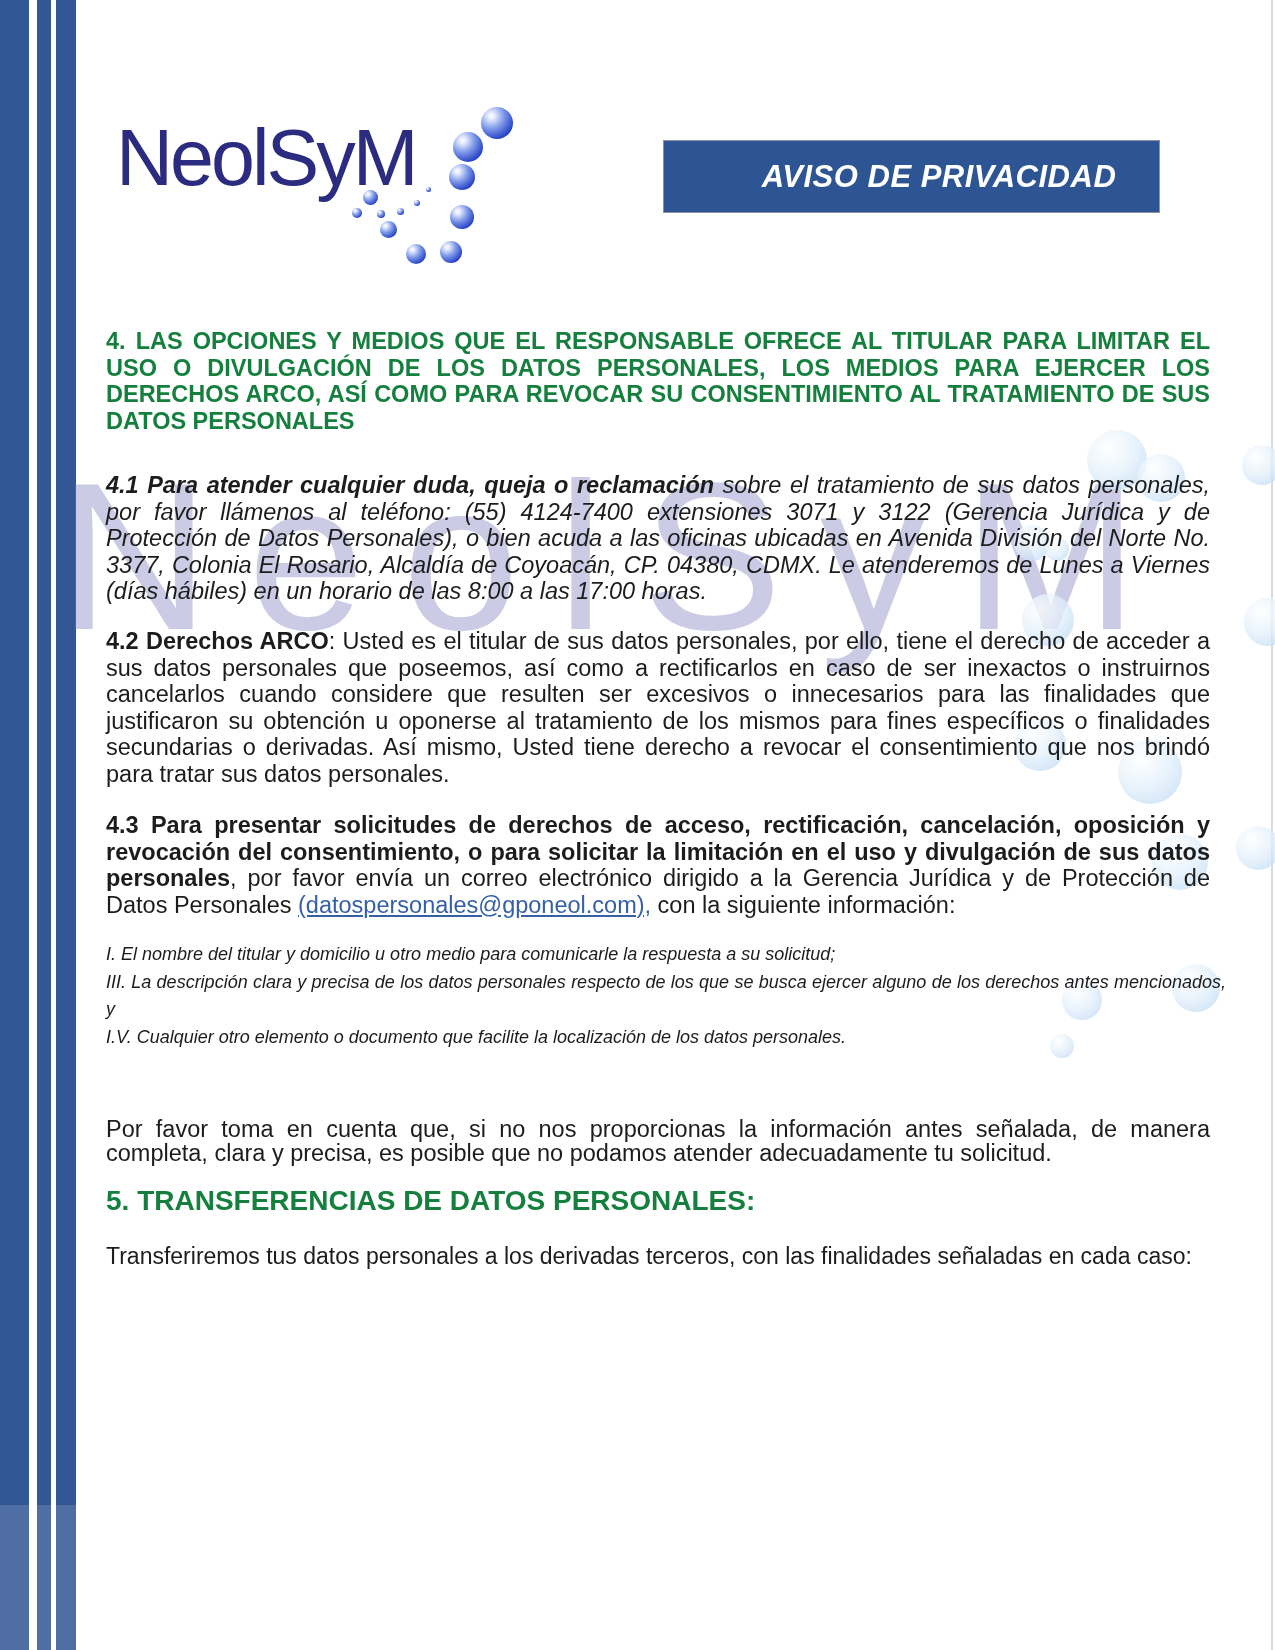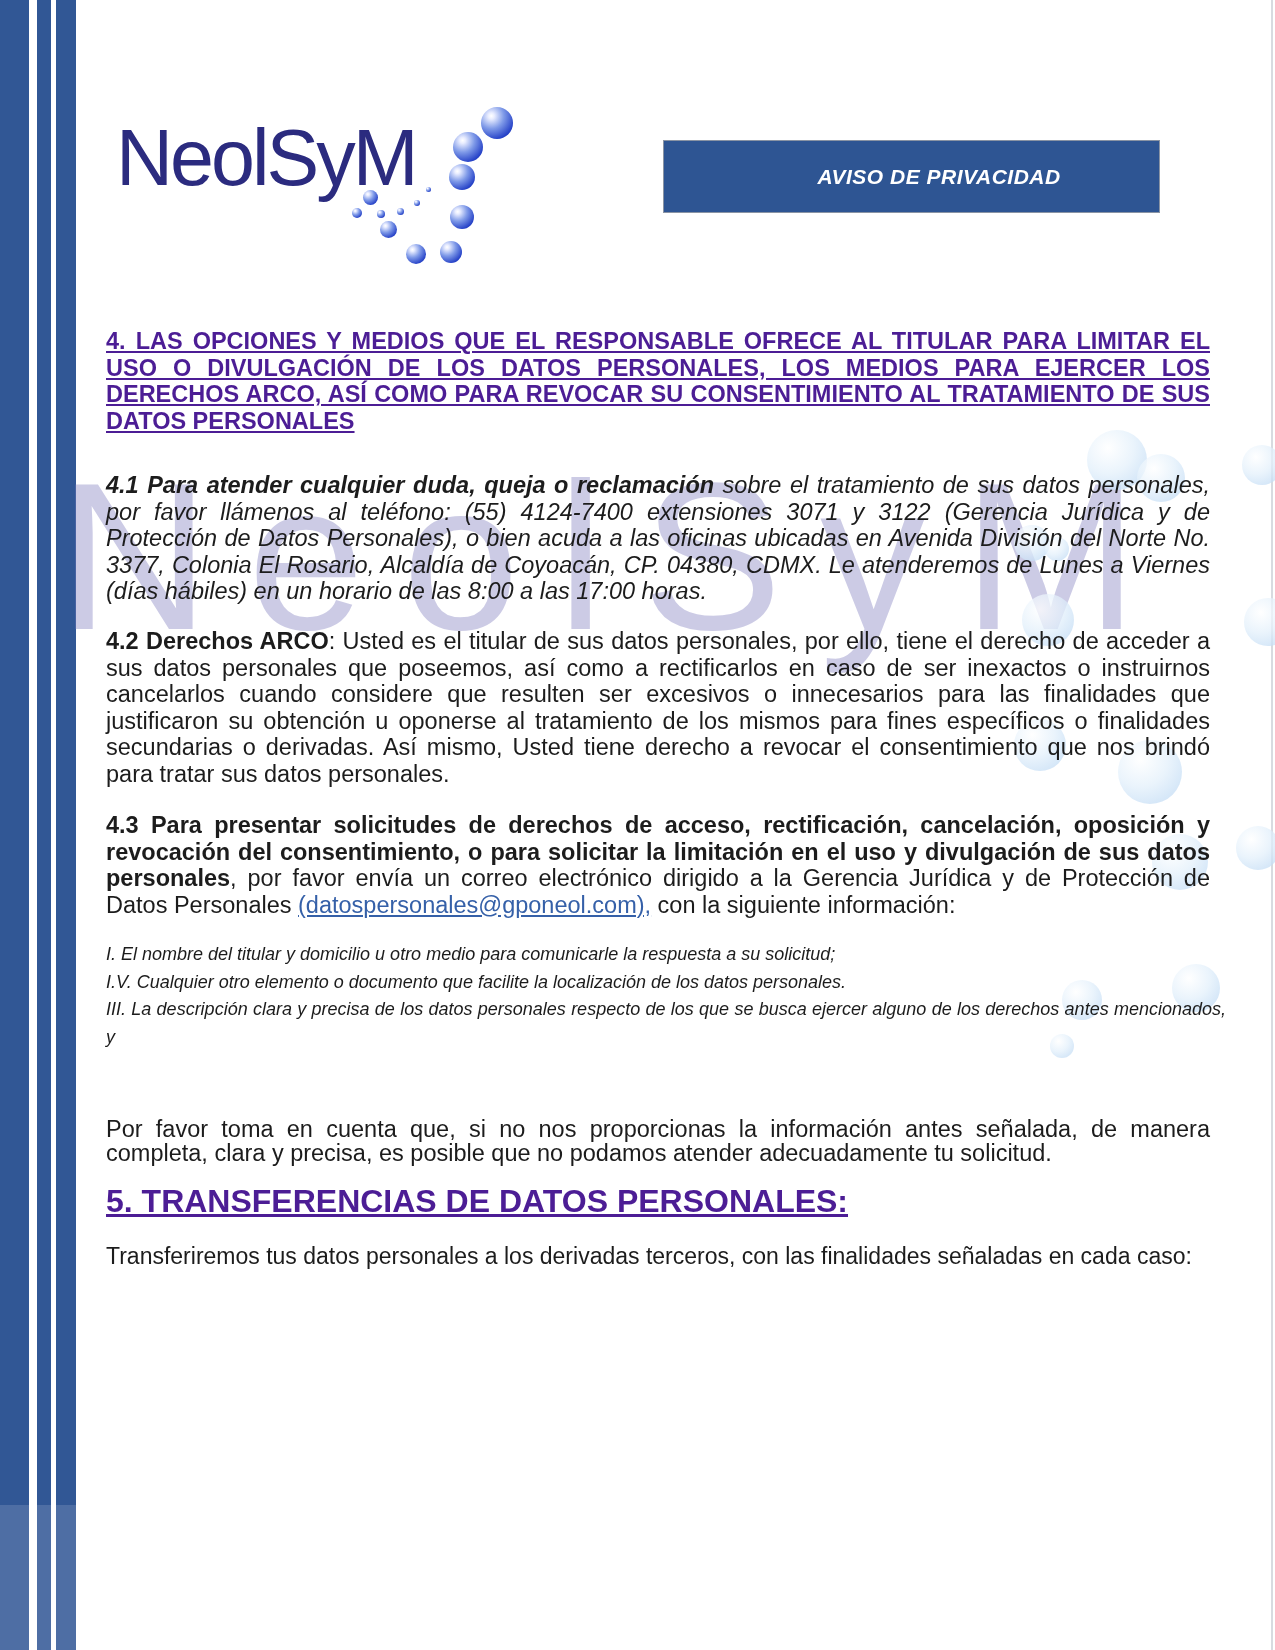--- a/index.html
+++ b/index.html
@@ -23,45 +23,45 @@
   .dot{position:absolute;border-radius:50%;
     background:radial-gradient(circle at 32% 28%, #ffffff 0%, #e9edff 10%, #7f9ae8 40%, #2743c8 75%, #1b2f9e 100%);}
 
   
   .banner{
     position:absolute;left:663px;top:140px;width:497px;height:73px;
     background:#2E5593;border:1px solid #8a94a4;box-sizing:border-box;
     display:flex;align-items:center;justify-content:center;padding-left:55px;
   }
   .banner span{
-    color:#ffffff;font-weight:bold;font-style:italic;font-size:21px;letter-spacing:0.5px;
+    color:#ffffff;font-weight:bold;font-style:italic;font-size:31px;letter-spacing:0.5px;
   }
 
   
   .watermark{
     position:absolute;left:58px;top:452px;z-index:0;
     font-size:210px;letter-spacing:38px;line-height:1;
     color:rgba(128,125,190,0.40);white-space:nowrap;
   }
   .bubble{position:absolute;border-radius:50%;z-index:0;opacity:0.75;
     background:radial-gradient(circle at 35% 30%, #ffffff 0%, #e3f0fb 45%, #c9e0f6 75%, #b9d4ef 100%);}
 
   
   .txt{position:absolute;left:106px;width:1104px;z-index:2;color:#1c1c1c;}
   .just{text-align:justify;}
-  .s-head{font-weight:bold;color:#4c1d95;font-size:23.5px;line-height:26.5px;text-decoration:underline;}
+  .s-head{font-weight:bold;color:#15803d;font-size:23.5px;line-height:26.5px;}
   .body-p{font-size:23.5px;line-height:26.5px;}
   .body-p b{font-weight:bold;}
   #sec4{top:328px;}
   #p41{top:472px;font-style:italic;}
   #p42{top:628px;}
   #p43{top:812px;}
   #list{top:941px;width:1120px;font-style:italic;font-size:18px;line-height:27.5px;}
   #note{top:1118px;font-size:23.5px;line-height:23.5px;}
-  #sec5{top:1188px;font-size:32px;}
+  #sec5{top:1188px;font-size:28px;}
   #closing{top:1243px;font-size:23px;white-space:nowrap;width:auto;}
   .mail-link{color:#3560A8;text-decoration:underline;cursor:pointer;}
 </style>
 </head>
 <body>
 
 <div class="bar bar-1"></div>
 <div class="bar bar-2"></div>
 <div class="bar bar-3"></div>
 <div class="bar-fade"></div>
@@ -112,21 +112,21 @@
 <div id="p42" class="txt body-p just">
   <b>4.2 Derechos ARCO</b><span>: Usted es el titular de sus datos personales, por ello, tiene el derecho de acceder a sus datos personales que poseemos, así como a rectificarlos en caso de ser inexactos o instruirnos cancelarlos cuando considere que resulten ser excesivos o innecesarios para las finalidades que justificaron su obtención u oponerse al tratamiento de los mismos para fines específicos o finalidades secundarias o derivadas. Así mismo, Usted tiene derecho a revocar el consentimiento que nos brindó para tratar sus datos personales.</span>
 </div>
 
 <div id="p43" class="txt body-p just">
   <b>4.3 Para presentar solicitudes de derechos de acceso, rectificación, cancelación, oposición y revocación del consentimiento, o para solicitar la limitación en el uso y divulgación de sus datos personales</b><span>, por favor envía un correo electrónico dirigido a la Gerencia Jurídica y de Protección de Datos Personales </span><a class="mail-link">(datospersonales@gponeol.com),</a><span> con la siguiente información:</span>
 </div>
 
 <div id="list" class="txt">
   <div class="just">I. El nombre del titular y domicilio u otro medio para comunicarle la respuesta a su solicitud;</div>
+  <div class="just">III. La descripción clara y precisa de los datos personales respecto de los que se busca ejercer alguno de  los derechos antes mencionados, y</div>
   <div class="just">I.V. Cualquier otro elemento o documento que facilite la localización de los datos personales.</div>
-  <div class="just">III. La descripción clara y precisa de los datos personales respecto de los que se busca ejercer alguno de  los derechos antes mencionados, y</div>
 </div>
 
 <div id="note" class="txt just">Por favor toma en cuenta que, si no nos proporcionas la información antes señalada, de  manera completa, clara y precisa, es posible que no podamos atender adecuadamente tu solicitud.</div>
 
 <div id="sec5" class="txt s-head">5. TRANSFERENCIAS DE DATOS PERSONALES:</div>
 
 <div id="closing" class="txt">Transferiremos tus datos personales a los derivadas terceros, con las finalidades señaladas en cada caso:</div>
 
 </body></html>

